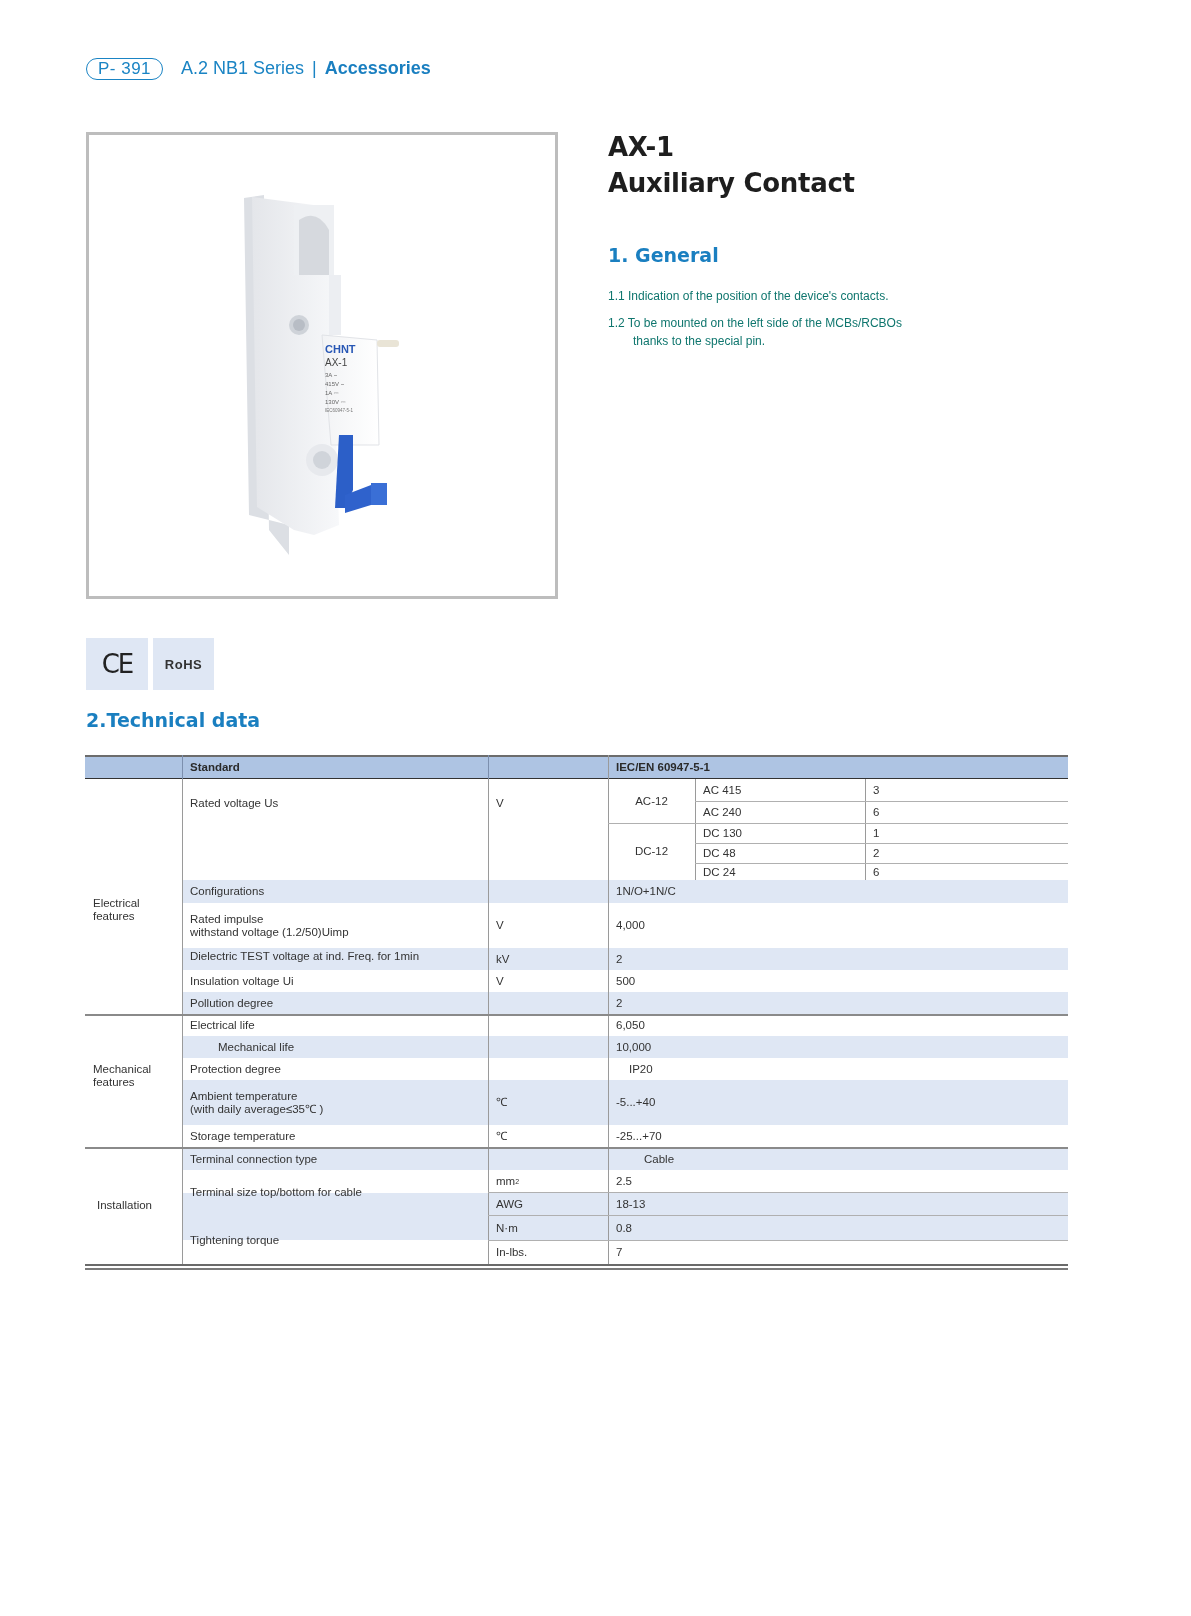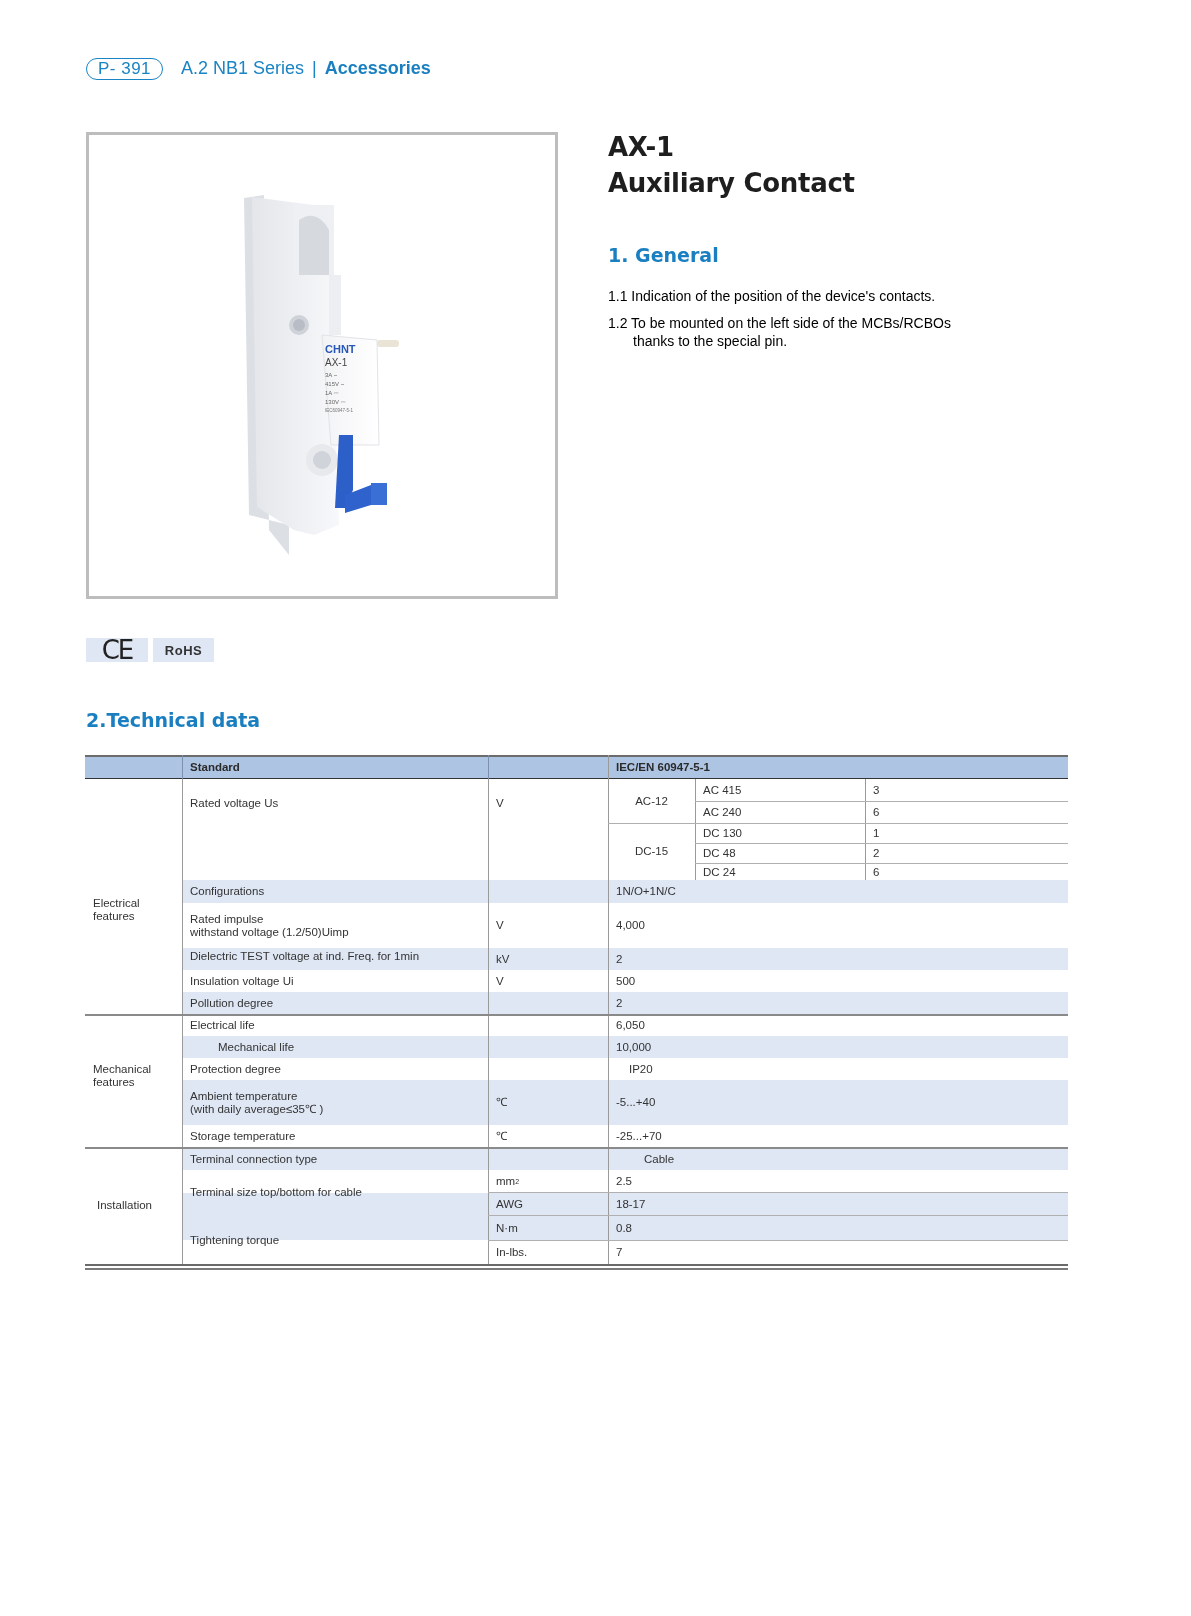--- a/index.html
+++ b/index.html
@@ -10,25 +10,25 @@
   .page-pill { height: 22px; width: 77px; border: 1.3px solid #1a84c4; border-radius: 11px; color: #1a84c4;
     font-family: "Liberation Sans", sans-serif; font-size: 17px; display: flex; align-items: center; justify-content: center; letter-spacing: 0.5px; }
   .series { margin-left: 18px; color: #1a84c4; font-family: "Liberation Sans", sans-serif; font-size: 18px; }
   .sep { margin: 0 8px; color: #1a84c4; font-size: 18px; font-family: "Liberation Sans", sans-serif; }
   .section-name { color: #1a7fc0; font-family: "Liberation Sans", sans-serif; font-weight: bold; font-size: 18px; }
 
   .product-frame { position: absolute; left: 86px; top: 132px; width: 472px; height: 467px; border: 3px solid #bdbdbd; background: #fff; }
 
   .title { position: absolute; left: 608px; top: 129px; font-family: "DejaVu Sans", sans-serif; font-weight: bold; color: #1e1e1e; font-size: 26px; line-height: 36px; letter-spacing: -0.3px; }
   .gen-title { position: absolute; left: 608px; top: 244px; font-family: "DejaVu Sans", sans-serif; font-weight: bold; color: #1a7fc0; font-size: 19px; }
-  .gen-list { position: absolute; left: 608px; top: 287px; font-family: "Liberation Sans", sans-serif; font-size: 14px; color: #000000; }
+  .gen-list { position: absolute; left: 608px; top: 287px; font-family: "Liberation Sans", sans-serif; font-size: 12px; color: #0f766e; }
   .gen-item { line-height: 18px; margin-bottom: 9px; }
   .gen-item .cont { padding-left: 25px; display: block; }
 
-  .cert { position: absolute; top: 638px; height: 24px; background: #dfe7f4; display: flex; align-items: center; justify-content: center; }
+  .cert { position: absolute; top: 638px; height: 52px; background: #dfe7f4; display: flex; align-items: center; justify-content: center; }
   .cert-ce { left: 86px; width: 62px; font-family: "DejaVu Sans", sans-serif; font-size: 26px; color: #222; letter-spacing: -2px; }
   .cert-rohs { left: 153px; width: 61px; font-family: "Liberation Sans", sans-serif; font-weight: bold; font-size: 13px; color: #333; letter-spacing: 0.5px; }
 
   .tech-title { position: absolute; left: 86px; top: 709px; font-family: "DejaVu Sans", sans-serif; font-weight: bold; color: #1a7fc0; font-size: 19px; }
 
   
   .tbl { position: absolute; left: 85px; top: 755px; width: 983px; font-family: "Liberation Sans", sans-serif; font-size: 11.5px; color: #333; }
   .tbl .cell { position: absolute; display: flex; align-items: center; padding-left: 8px; line-height: 13px; }
   .hdr-bg { position: absolute; left: 0; top: 0; width: 983px; height: 24px; background: #aec4e3; border-top: 2px solid #6c6c6c; border-bottom: 1.5px solid #333; }
   .band { position: absolute; left: 97px; width: 886px; background: #dfe7f4; }
@@ -151,21 +151,21 @@
   <div class="bottom-rule" style="top:509px;"></div>
   <div class="bottom-rule" style="top:513px;height:2px;background:#7a7a7a;"></div>
 
   <div class="cell" style="left:0;top:140px;height:30px;width:97px;">Electrical features</div>
   <div class="cell" style="left:0;top:306px;height:30px;width:97px;">Mechanical features</div>
   <div class="cell" style="left:0;top:440px;height:20px;width:97px;padding-left:12px;">Installation</div>
 
   <div class="cell" style="left:97px;top:24px;height:48px;">Rated voltage Us</div>
   <div class="cell" style="left:403px;top:24px;height:48px;">V</div>
   <div class="cell center" style="left:523px;top:24px;height:44px;width:87px;">AC-12</div>
-  <div class="cell center" style="left:523px;top:68px;height:57px;width:87px;">DC-15</div>
+  <div class="cell center" style="left:523px;top:68px;height:57px;width:87px;">DC-12</div>
 
   <div class="cell" style="left:610px;top:25px;height:21px;">AC 415</div>
   <div class="cell" style="left:780px;top:25px;height:21px;">3</div>
   <div class="cell" style="left:610px;top:47px;height:21px;">AC 240</div>
   <div class="cell" style="left:780px;top:47px;height:21px;">6</div>
   <div class="cell" style="left:610px;top:69px;height:19px;">DC 130</div>
   <div class="cell" style="left:780px;top:69px;height:19px;">1</div>
   <div class="cell" style="left:610px;top:89px;height:19px;">DC 48</div>
   <div class="cell" style="left:780px;top:89px;height:19px;">2</div>
   <div class="cell" style="left:610px;top:109px;height:16px;">DC 24</div>
@@ -215,20 +215,20 @@
   <div class="cell" style="left:97px;top:393px;height:22px;">Terminal connection type</div>
   <div class="cell" style="left:523px;top:393px;height:22px;margin-left:28px;">Cable</div>
 
   <div class="cell" style="left:97px;top:415px;height:45px;">Terminal size top/bottom for cable</div>
   <div class="cell" style="left:403px;top:415px;height:22px;">
     <span>mm</span>
       <span class="sup">2</span>
   </div>
   <div class="cell" style="left:523px;top:415px;height:22px;">2.5</div>
   <div class="cell" style="left:403px;top:438px;height:22px;">AWG</div>
-  <div class="cell" style="left:523px;top:438px;height:22px;">18-17</div>
+  <div class="cell" style="left:523px;top:438px;height:22px;">18-13</div>
 
   <div class="cell" style="left:97px;top:461px;height:48px;">Tightening torque</div>
   <div class="cell" style="left:403px;top:461px;height:24px;">N·m</div>
   <div class="cell" style="left:523px;top:461px;height:24px;">0.8</div>
   <div class="cell" style="left:403px;top:486px;height:23px;">In-lbs.</div>
   <div class="cell" style="left:523px;top:486px;height:23px;">7</div>
 </div>
 
 </body></html>

